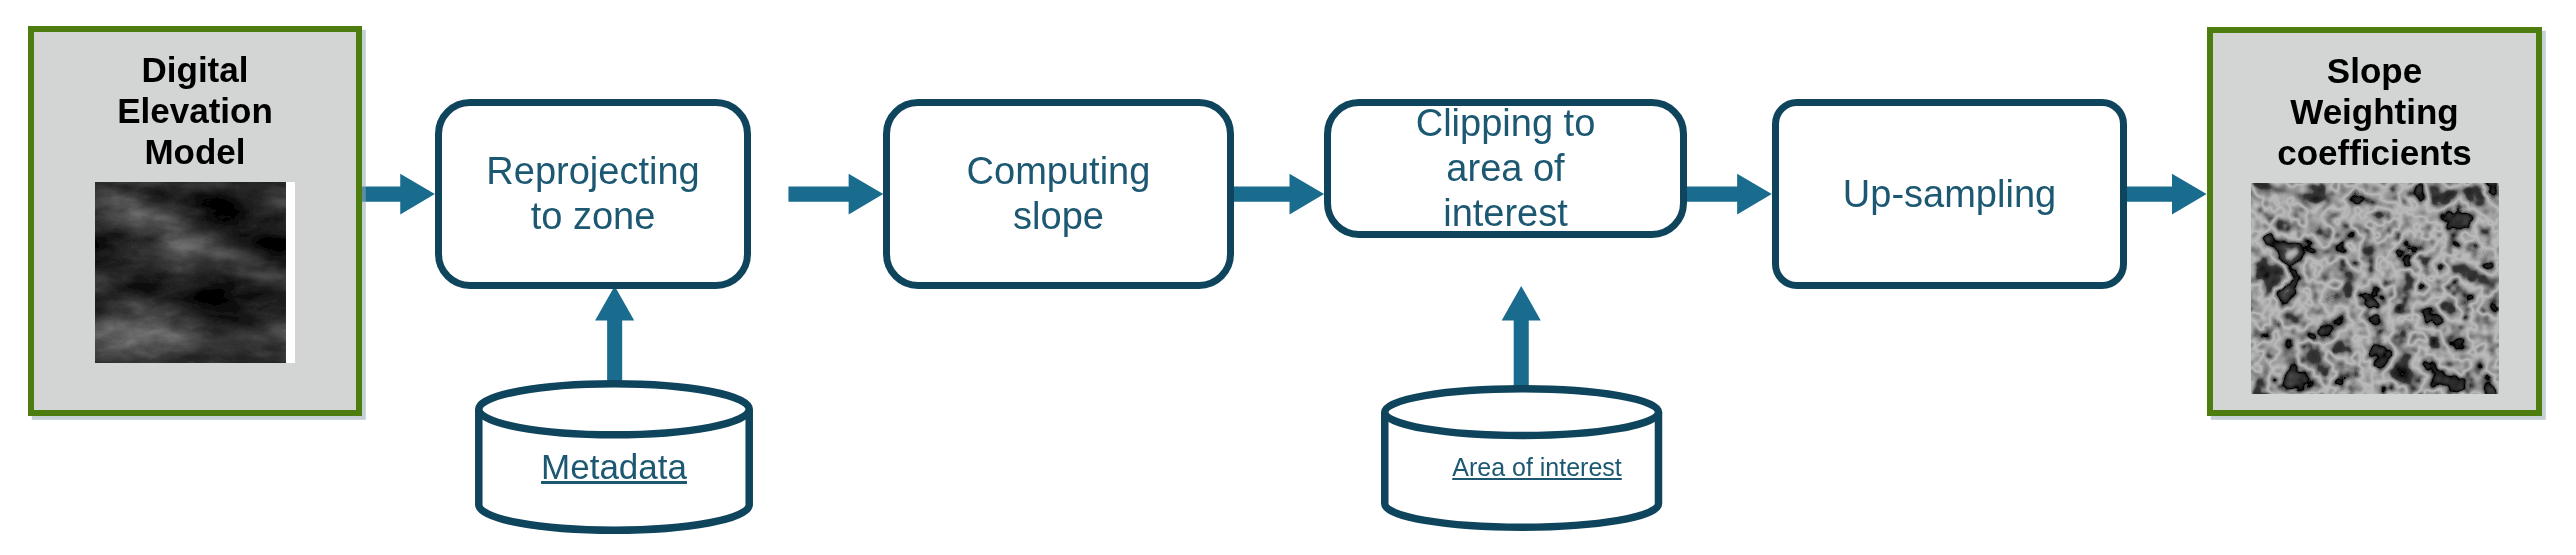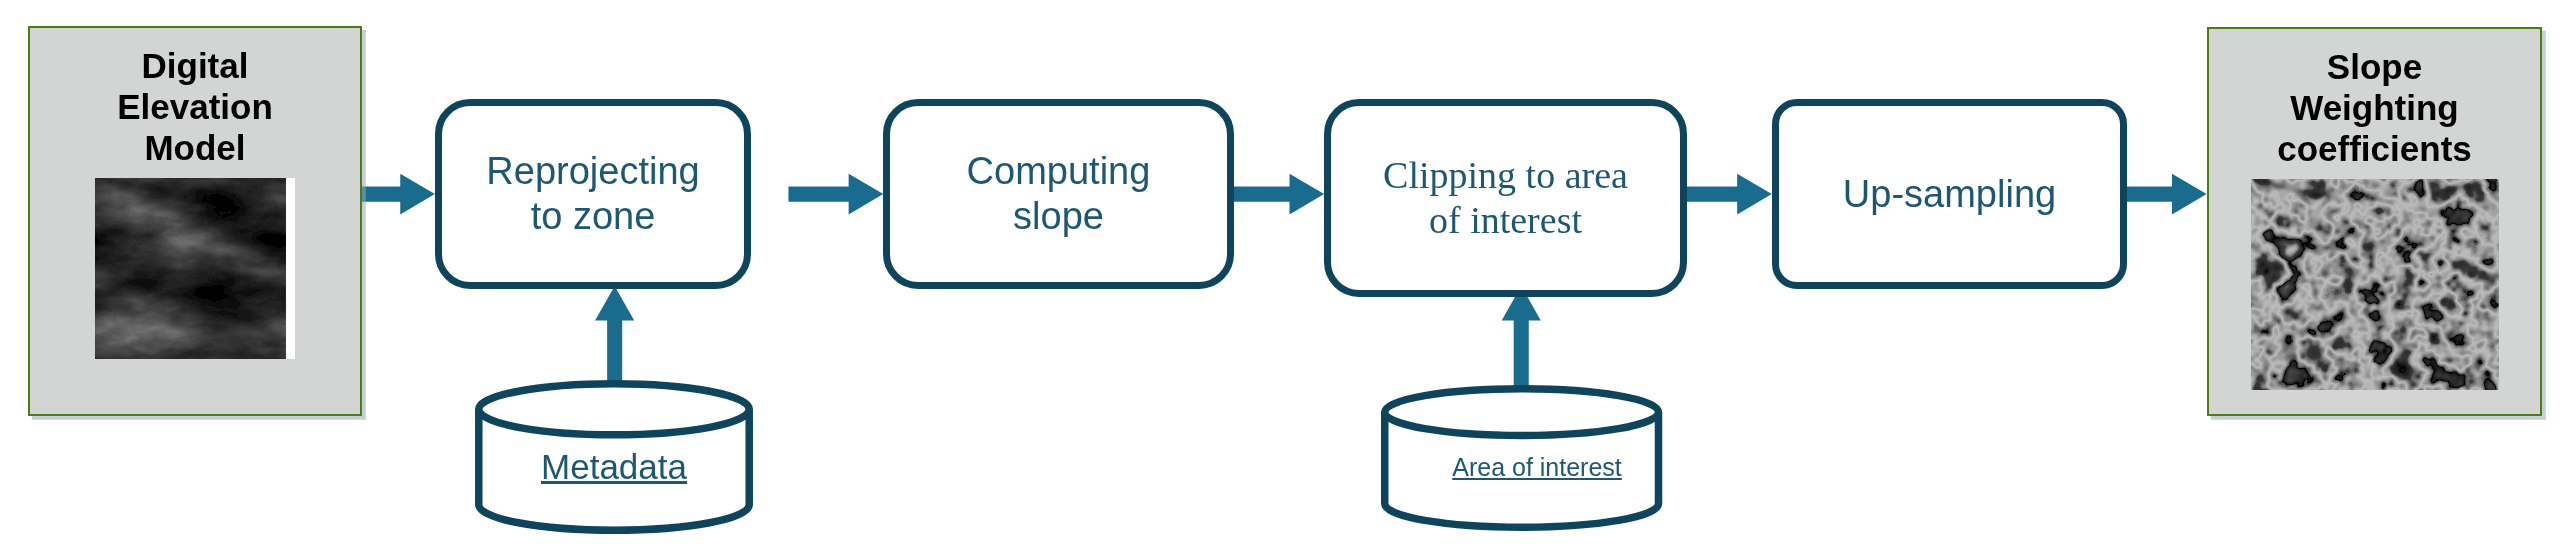--- a/index.html
+++ b/index.html
@@ -19,21 +19,21 @@
     position: absolute;
     left: 0;
     top: 0;
   }
 
   
   .terminal {
     position: absolute;
     box-sizing: border-box;
     background: #d3d4d4;
-    border: 2px solid #4d7c0f;
+    border: 6px solid #4d7c0f;
     box-shadow: 3.8px 3.8px 0 rgba(150,170,180,0.55);
     display: flex;
     flex-direction: column;
     align-items: center;
     padding-top: 16.6px;
   }
   .terminal-label {
     font-weight: bold;
     font-size: 35px;
     line-height: 41px;
@@ -137,21 +137,21 @@
   </div>
 
   <div class="process" style="left:435px; top:99px; width:316px; height:190px;">
     <span class="process-label" style="max-width:248px;">Reprojecting to zone</span>
   </div>
 
   <div class="process" style="left:883px; top:99px; width:351px; height:190px;">
     <span class="process-label" style="max-width:211px;">Computing slope</span>
   </div>
 
-  <div class="process" style="left:1324px; top:99px; width:363px; height:198px;font-family:Liberation Serif, serif;">
+  <div class="process" style="left:1324px; top:99px; width:363px; height:139px;">
     <span class="process-label" style="max-width:248px;">Clipping to area of interest</span>
   </div>
 
   <div class="process" style="left:1772px; top:99px; width:355px; height:190px;border-radius:25px;">
     <span class="process-label" style="white-space:nowrap;">Up-sampling</span>
   </div>
 
   <div class="terminal" style="left:2207px; top:27px; width:335px; height:389px;">
     <span class="terminal-label" style="max-width:226px;">Slope Weighting coefficients</span>
     <div class="preview" style="width:248px; height:211px;">

